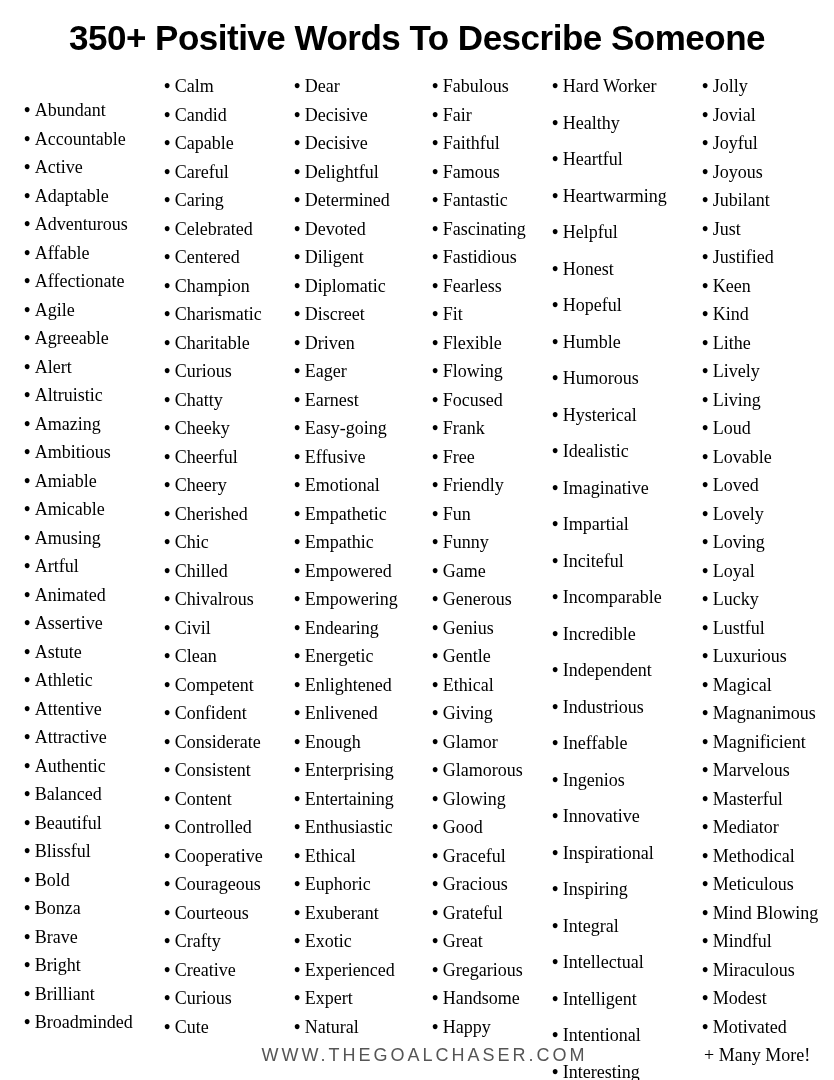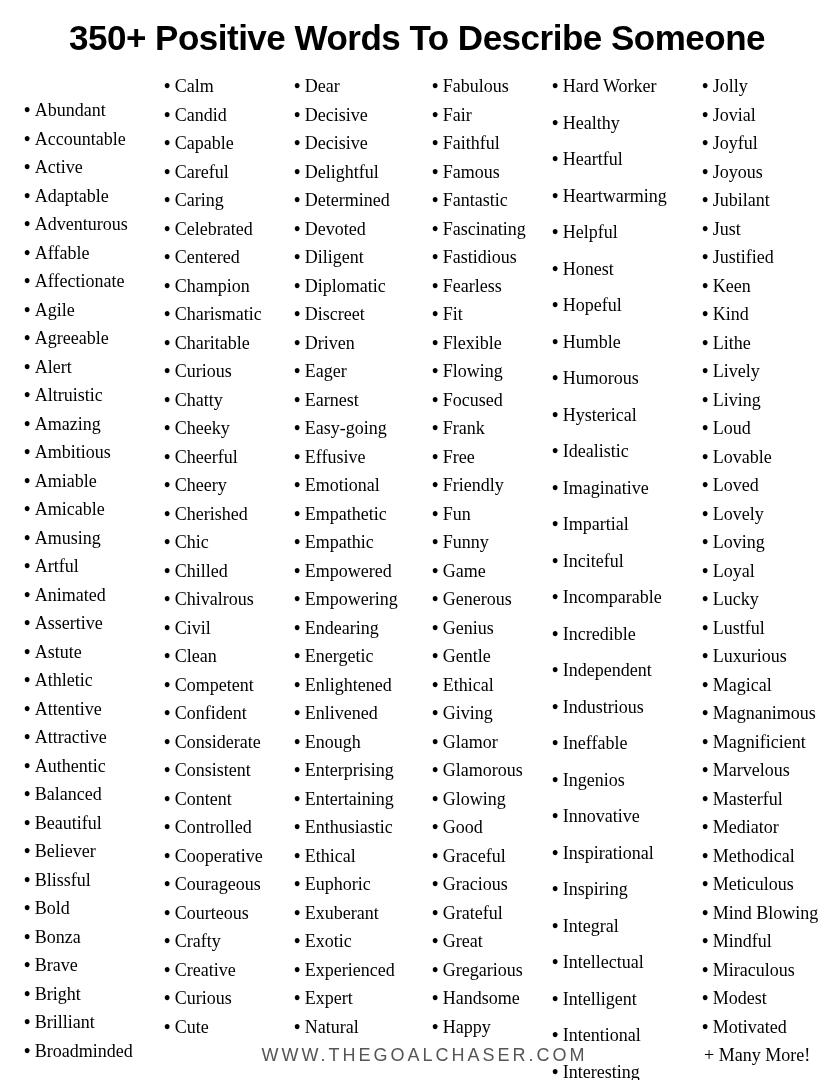--- a/index.html
+++ b/index.html
@@ -92,21 +92,20 @@
       <div class="item">Artful</div>
       <div class="item">Animated</div>
       <div class="item">Assertive</div>
       <div class="item">Astute</div>
       <div class="item">Athletic</div>
       <div class="item">Attentive</div>
       <div class="item">Attractive</div>
       <div class="item">Authentic</div>
       <div class="item">Balanced</div>
       <div class="item">Beautiful</div>
-      <div class="item">Believer</div>
       <div class="item">Blissful</div>
       <div class="item">Bold</div>
       <div class="item">Bonza</div>
       <div class="item">Brave</div>
       <div class="item">Bright</div>
       <div class="item">Brilliant</div>
       <div class="item">Broadminded</div>
     </div>
     <div class="col col-1">
       <div class="item">Calm</div>

